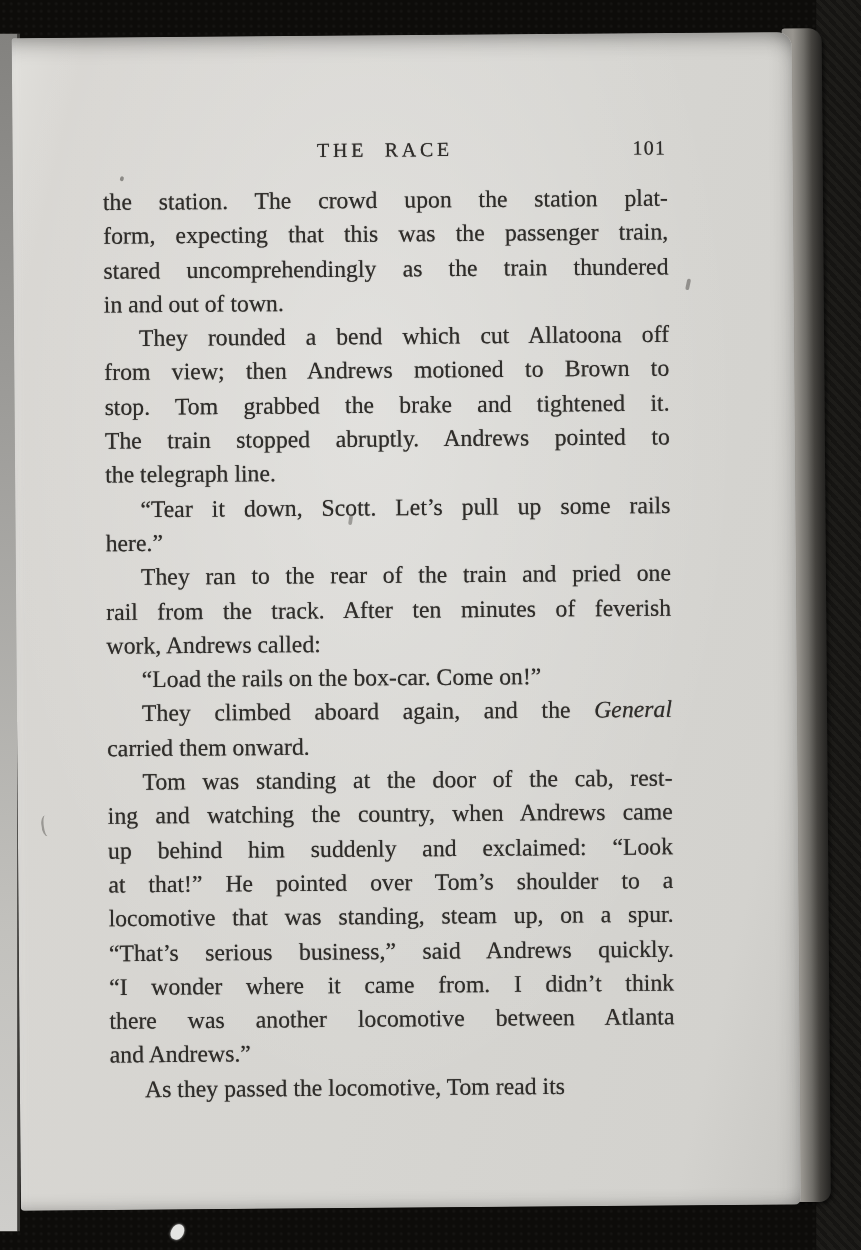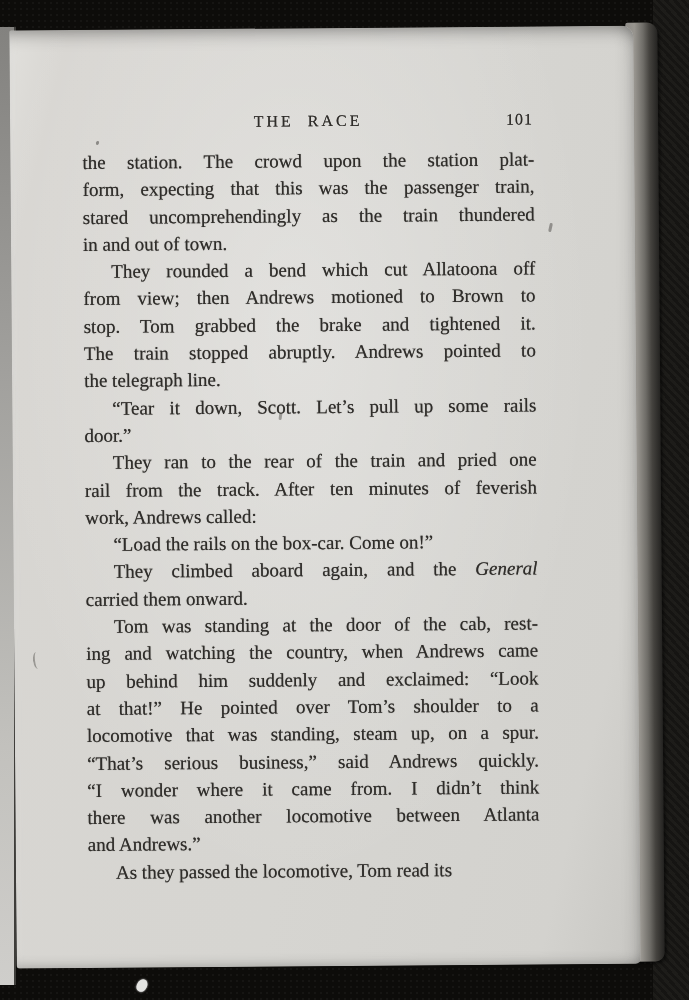--- a/index.html
+++ b/index.html
@@ -136,21 +136,21 @@
             </div>
             <div class="para">
               <div class="line indent"><span>They rounded a bend which cut Allatoona off</span></div>
               <div class="line"><span>from view; then Andrews motioned to Brown to</span></div>
               <div class="line"><span>stop.  Tom grabbed the brake and tightened it.</span></div>
               <div class="line"><span>The train stopped abruptly.  Andrews pointed to</span></div>
               <div class="line last"><span>the telegraph line.</span></div>
             </div>
             <div class="para">
               <div class="line indent"><span>“Tear it down, Scott.  Let’s pull up some rails</span></div>
-              <div class="line last"><span>door.”</span></div>
+              <div class="line last"><span>here.”</span></div>
             </div>
             <div class="para">
               <div class="line indent"><span>They ran to the rear of the train and pried one</span></div>
               <div class="line"><span>rail from the track.  After ten minutes of feverish</span></div>
               <div class="line last"><span>work, Andrews called:</span></div>
             </div>
             <div class="para">
               <div class="line last indent"><span>“Load the rails on the box-car.  Come on!”</span></div>
             </div>
             <div class="para">

